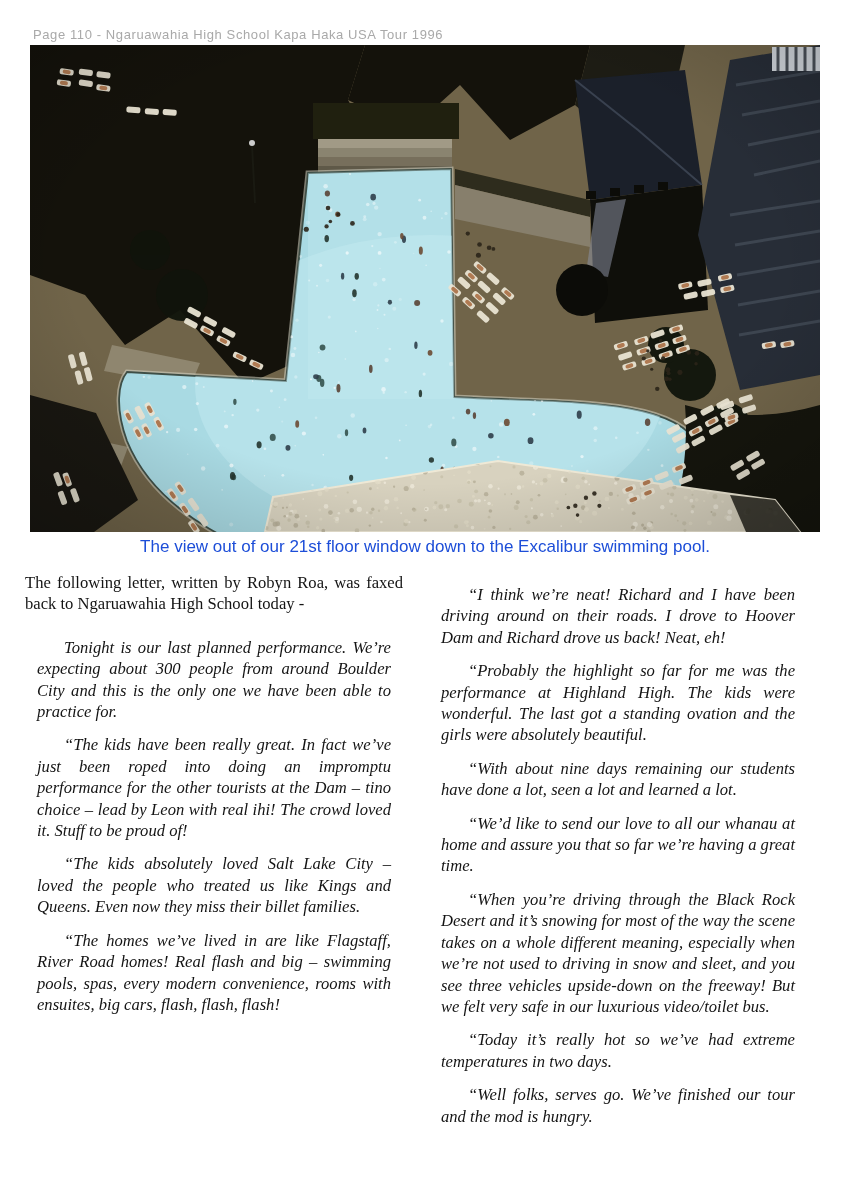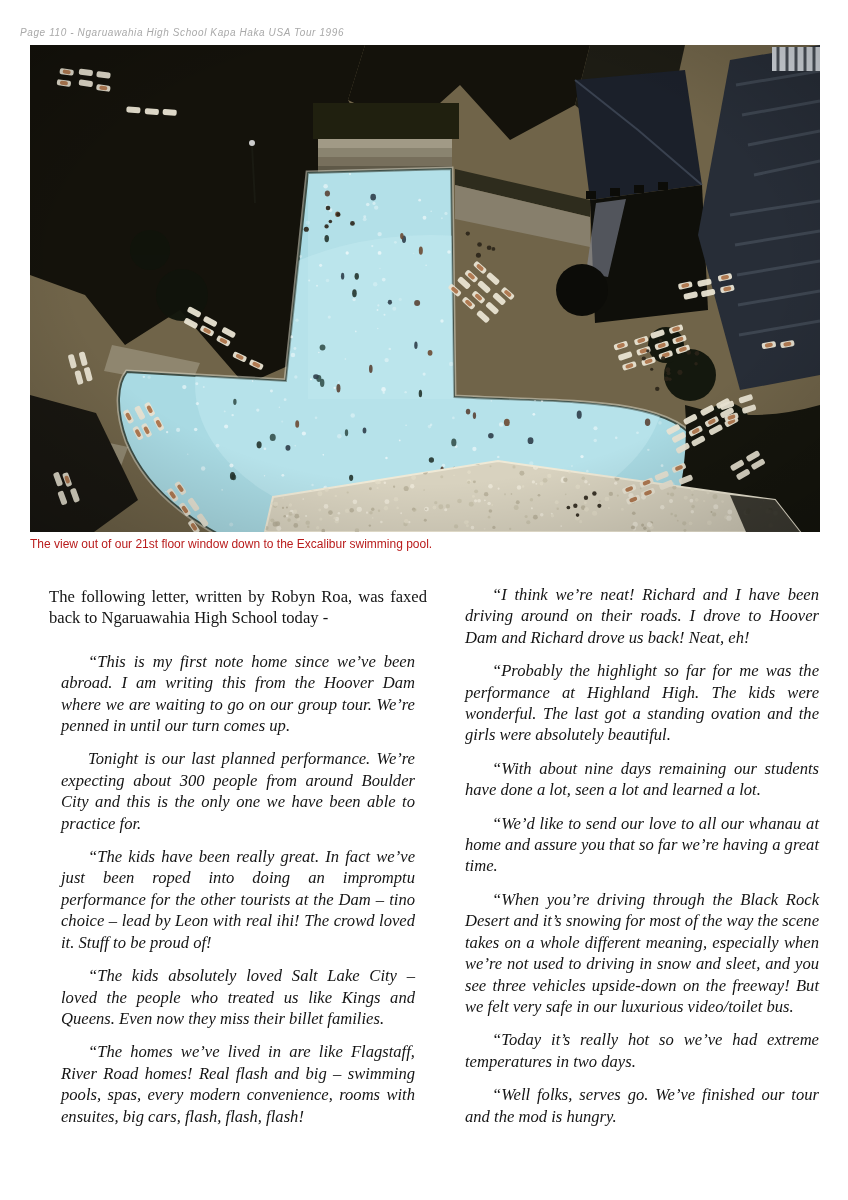--- a/index.html
+++ b/index.html
@@ -1,42 +1,41 @@
 <!DOCTYPE html>
 <html style="--pool: #a9dae3; --pool-light: #c6ecf2; --deck: #6d6046; --shadow: #14120b; --castle-roof: #1b202a; --right-roof: #272d37; --white-roof: #d8d2bf;"><head>
 <meta charset="utf-8">
 <style>
   * { box-sizing: border-box; }
   html, body { margin:0; padding:0; width:848px; height:1200px; background:#ffffff; }
   body { position:relative; font-family:"Liberation Serif", serif; color:#141414; overflow:hidden; }
 
   .page-header {
-    position:absolute; top:27px; left:20px; width:760px;
+    position:absolute; top:27px; left:33px; width:760px;
     font-family:"Liberation Sans", sans-serif;
-    font-size:10px; letter-spacing:0.6px; color:#a9a9a9;
+    font-size:13px; letter-spacing:0.6px; color:#a9a9a9;
     white-space:nowrap;
-    font-style:italic;
   }
 
   .photo-frame {
     position:absolute; top:45px; left:30px; width:790px; height:487px;
     background:#6d6046;
   }
   .photo-frame svg { display:block; width:790px; height:487px; }
 
   .photo-caption {
     position:absolute; top:537px; left:30px; width:790px;
-    text-align:left;
+    text-align:center;
     font-family:"Liberation Sans", sans-serif;
-    font-size:12px; color:#b91c1c;
+    font-size:17px; color:#1d4ed8;
   }
 
   .columns {
-    position:absolute; top:572px; left:49px; width:783px;
-    display:flex; gap:26px;align-items:flex-end;
+    position:absolute; top:572px; left:25px; width:783px;
+    display:flex; gap:26px;
   }
   .col { width:378px; font-size:16.6px; line-height:21.4px; text-align:justify; }
   .intro { margin:0 0 22px 0; font-style:normal; }
   .col p.letter { margin:12px; font-style:italic; text-indent:27px; }
 
   
   .f-deck   { fill:var(--deck); }
   .f-pool   { fill:var(--pool); }
   .f-shadow { fill:var(--shadow); }
   .f-croof  { fill:var(--castle-roof); }
@@ -1123,21 +1122,20 @@
     </g>
   </svg>
 </div>
 
 <div class="photo-caption">The view out of our 21st floor window down to the Excalibur swimming pool.</div>
 
 <div class="columns">
   <div class="col">
     <p class="intro">The following letter, written by Robyn Roa, was faxed back to Ngaruawahia High School today -</p>
     <div>
-        <p class="letter">“This is my first note home since we’ve been abroad. I am writing this from the Hoover Dam where we are waiting to go on our group tour. We’re penned in until our turn comes up.</p>
         <p class="letter">Tonight is our last planned performance. We’re expecting about 300 people from around Boulder City and this is the only one we have been able to practice for.</p>
         <p class="letter">“The kids have been really great. In fact we’ve just been roped into doing an impromptu performance for the other tourists at the Dam – tino choice – lead by Leon with real ihi! The crowd loved it. Stuff to be proud of!</p>
         <p class="letter">“The kids absolutely loved Salt Lake City – loved the people who treated us like Kings and Queens. Even now they miss their billet families.</p>
         <p class="letter">“The homes we’ve lived in are like Flagstaff, River Road homes! Real flash and big – swimming pools, spas, every modern convenience, rooms with ensuites, big cars, flash, flash, flash!</p>
       </div>
   </div>
   <div class="col">
     <div>
         <p class="letter">“I think we’re neat! Richard and I have been driving around on their roads. I drove to Hoover Dam and Richard drove us back! Neat, eh!</p>
         <p class="letter">“Probably the highlight so far for me was the performance at Highland High. The kids were wonderful. The last got a standing ovation and the girls were absolutely beautiful.</p>

